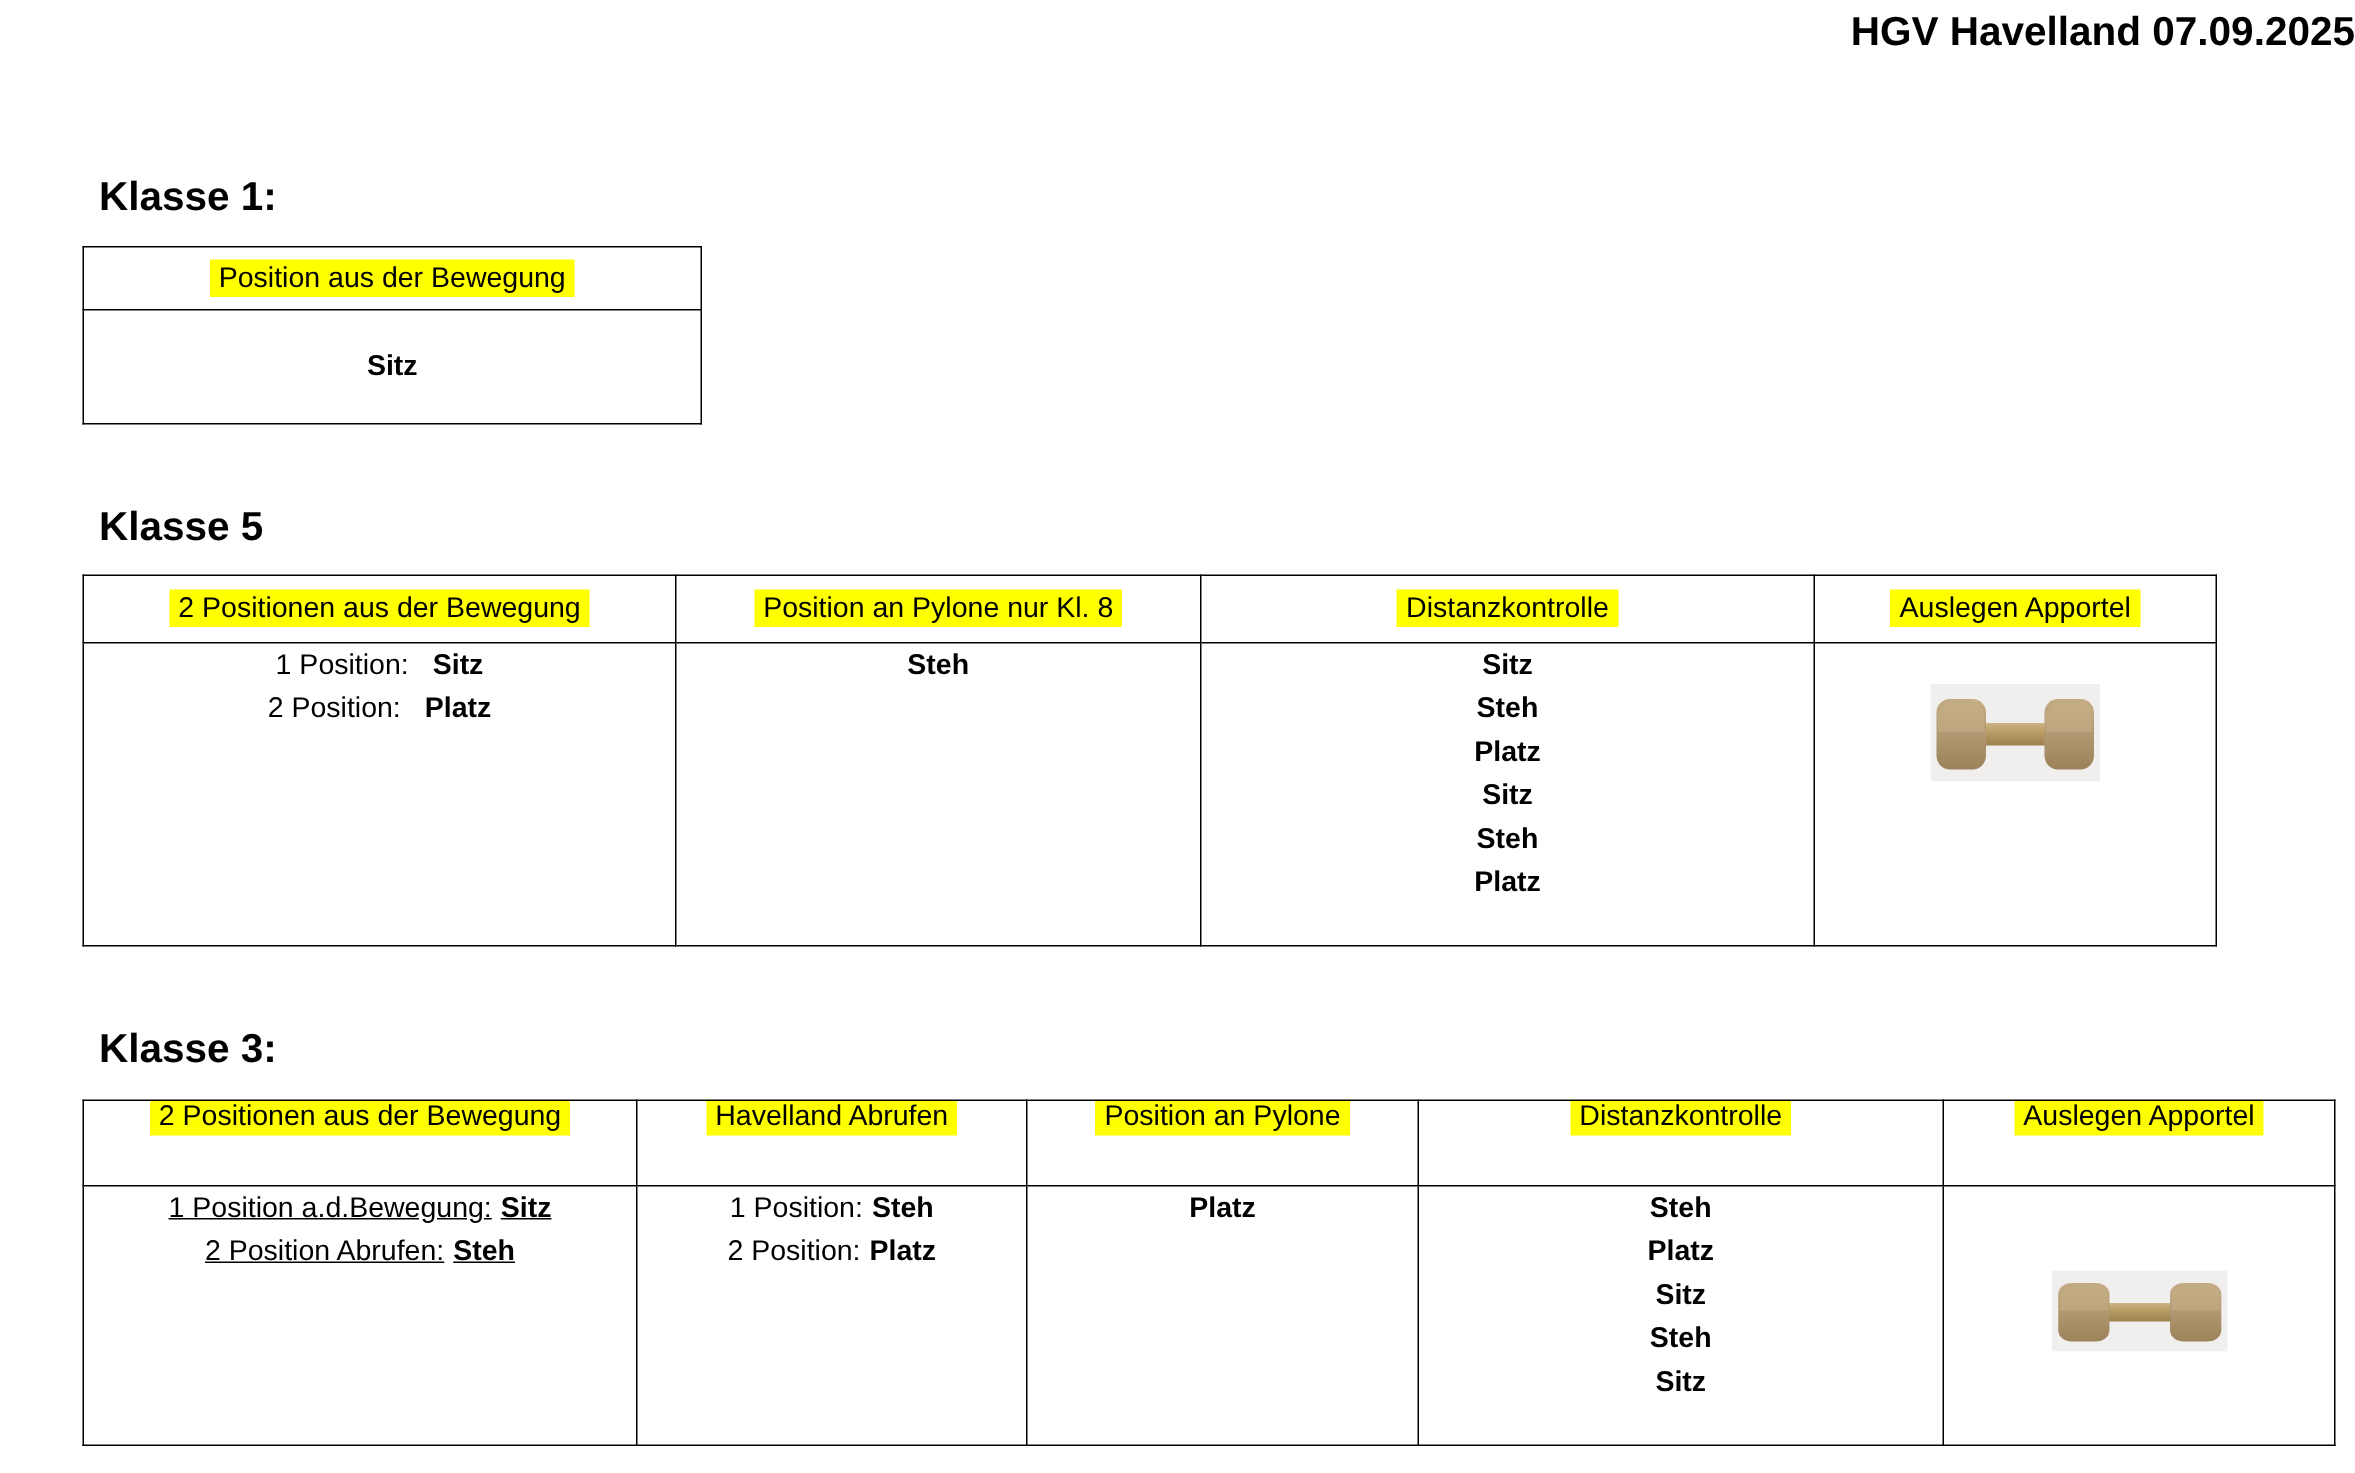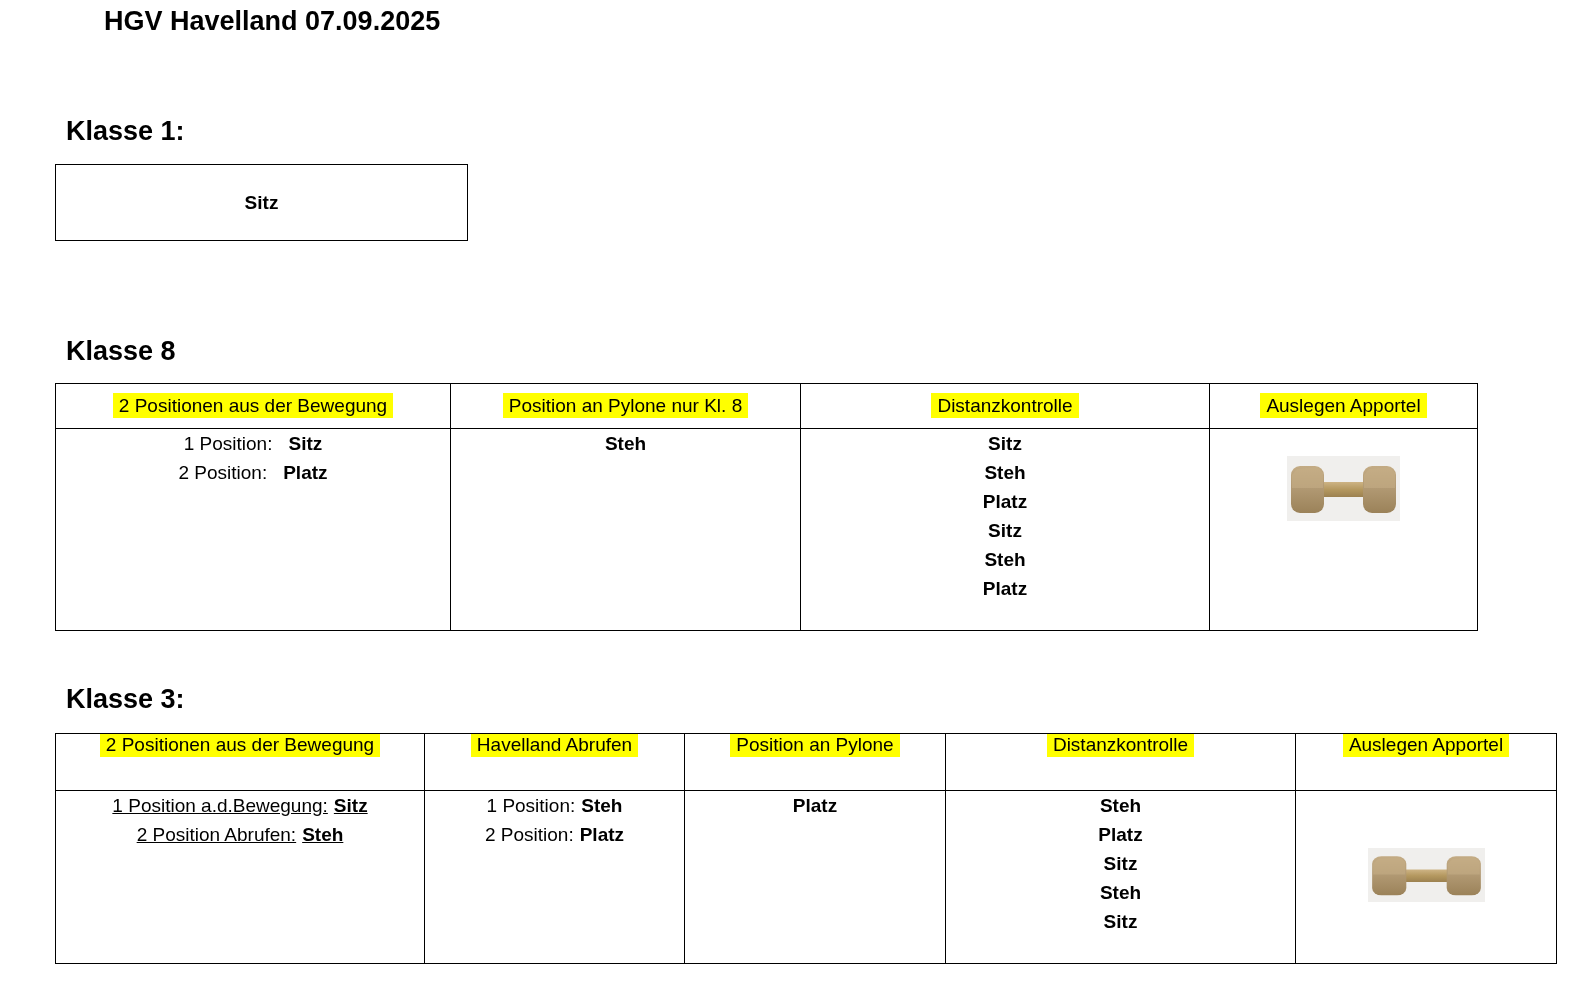--- a/index.html
+++ b/index.html
@@ -12,21 +12,21 @@
     width: 1570px;
     height: 982px;
     font-family: "Liberation Sans", sans-serif;
     color: #000000;
     overflow: hidden;
   }
   .abs { position: absolute; }
 
   .doc-title {
     left: 104px; right: 0; top: 6px;
-    text-align: left;
+    text-align: right;
     font-size: 27px;
     font-weight: bold;
     letter-spacing: 0px;
   }
 
   .section-heading {
     left: 66px;
     font-size: 27px;
     font-weight: bold;
   }
@@ -95,27 +95,32 @@
     </linearGradient>
   </defs>
 </svg>
 
 <div class="abs doc-title">HGV Havelland 07.09.2025</div>
 
 <div class="abs section-heading" style="top:116px">Klasse 1:</div>
 
 <table class="abs doc-table" style="left:55px; top:164px; width:413px">
   <tbody>
+      <tr>
+    <td class="hdr-mid" style="height:41px">
+      <span class="hl">Position aus der Bewegung</span>
+    </td>
+  </tr>
   <tr>
     <td class="k1-body" style="height:75px">Sitz</td>
   </tr>
 </tbody>
   </table>
 
-<div class="abs section-heading" style="top:336px">Klasse 8</div>
+<div class="abs section-heading" style="top:336px">Klasse 5</div>
 
 <table class="abs doc-table" style="left:55px; top:383px; width:1422px">
   <colgroup>
     <col style="width:395px">
       <col style="width:350px">
       <col style="width:409px">
       <col style="width:268px">
   </colgroup>
   <tbody>
       <tr>

